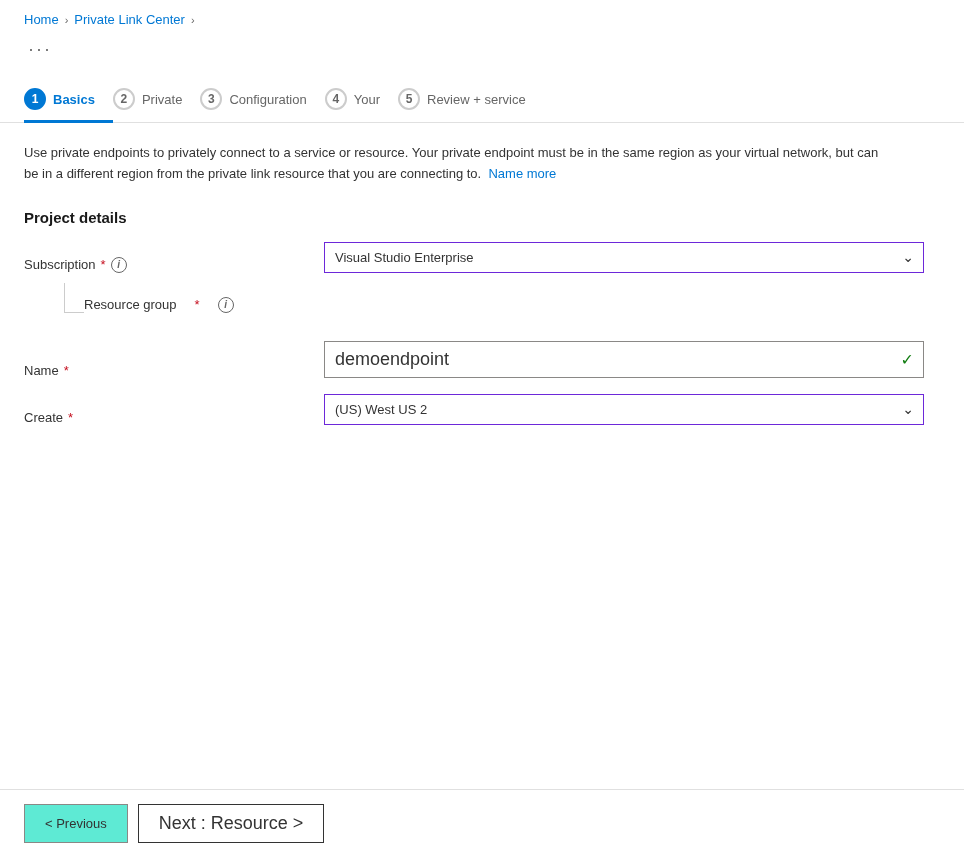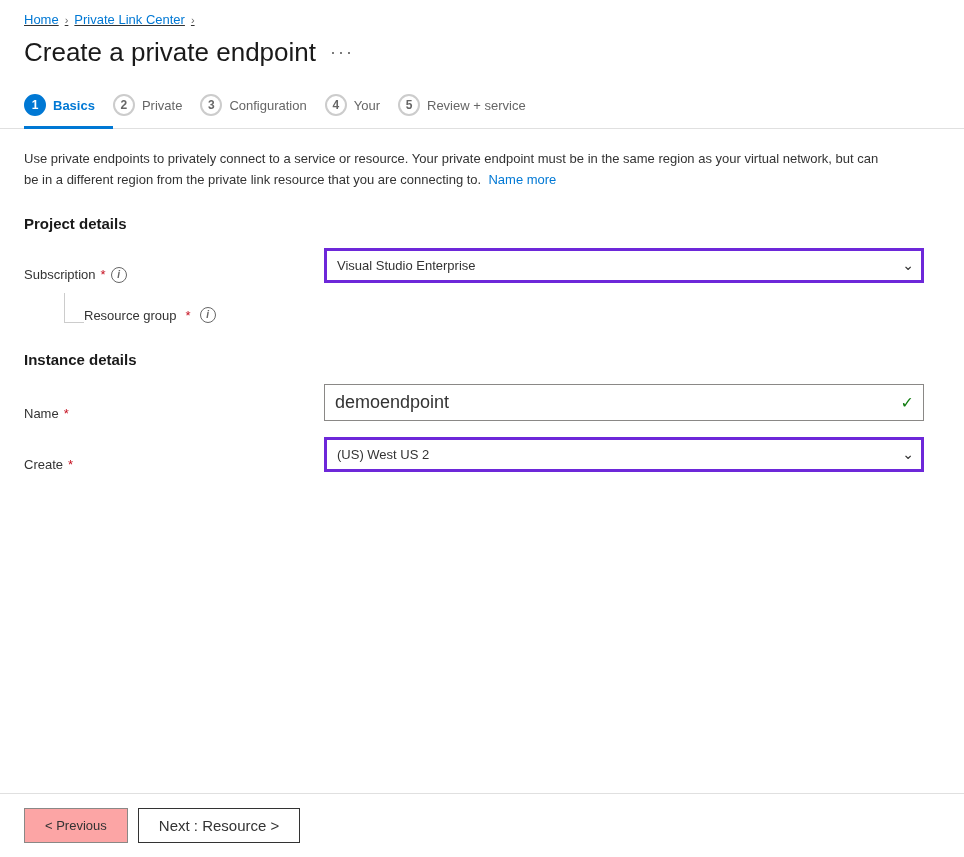--- a/index.html
+++ b/index.html
@@ -11,21 +11,20 @@
       width: 964px;
       min-height: 857px;
     }
 
     .breadcrumb {
       display: flex;
       align-items: center;
       gap: 6px;
       padding: 12px 24px 6px;
       font-size: 13px;
-      text-decoration: underline;
     }
     .breadcrumb a {
       color: #0078d4;
       text-decoration: none;
     }
     .breadcrumb-separator {
       color: #666;
       font-size: 11px;
     }
 
@@ -153,21 +152,21 @@
       font-style: italic;
       font-weight: 600;
     }
 
     .form-control-wrapper {
       flex: 1;
     }
     .form-select {
       width: 100%;
       padding: 7px 32px 7px 10px;
-      border: 3px solid #6d28d9;
+      border: 1px solid #6d28d9;
       background: #fff;
       font-size: 13px;
       color: #333;
       cursor: pointer;
       appearance: none;
       -webkit-appearance: none;
       position: relative;
       outline: none;
     }
     .select-wrapper {
@@ -182,22 +181,22 @@
       pointer-events: none;
       font-size: 14px;
       color: #333;
     }
     .resource-group-label {
       min-width: 260px;
       padding-top: 8px;
       font-size: 13px;
       color: #333;
       display: flex;
-      align-items: flex-end;
-      gap: 9px;
+      align-items: center;
+      gap: 18px;
     }
     .resource-group-control {
       flex: 1;
     }
 
     .resource-group-select {
       border: 2px solid #0078d4;
     }
 
     .create-new-link {
@@ -235,49 +234,48 @@
       bottom: 0;
       left: 0;
       width: 964px;
       border-top: 1px solid #e0e0e0;
       background: #fff;
       padding: 14px 24px;
       display: flex;
       gap: 10px;
     }
     .btn-prev {
-      background: #fca5a5;
+      background: #5eead4;
       border: 1px solid #8a8886;
       color: #333;
       padding: 8px 20px;
       font-size: 13px;
       cursor: pointer;
     }
     .btn-next {
       background: #fff;
       border: 1px solid #333;
       color: #333;
       padding: 8px 20px;
-      font-size: 15px;
+      font-size: 18px;
       cursor: pointer;
       font-weight: 500;
     }
   </style>
 </head>
 <body>
 
 <div class="breadcrumb">
   <a href="#">Home</a>
   <span class="breadcrumb-separator">›</span>
   <a href="#">Private Link Center</a>
   <span class="breadcrumb-separator">›</span>
 </div>
 
 <div class="page-header">
-  <h1 class="page-title">Create a private endpoint</h1>
   <button class="ellipsis-btn">···</button>
 </div>
 
 <div class="wizard-tabs">
   <div class="wizard-tab active">
     <div class="step-circle">1</div>
     <span>Basics</span>
   </div>
   <div class="wizard-tab">
     <div class="step-circle">2</div>
@@ -329,21 +327,20 @@
         <div class="resource-group-label">
           <span>Resource group</span>
           <span class="required-star">*</span>
           <span class="info-icon">i</span>
         </div>
       </div>
     </div>
   </div>
 
   <div class="form-section">
-    <div class="section-title">Instance details</div>
 
     <div class="form-row">
       <div class="form-label">
         <span>Name</span>
         <span class="required-star">*</span>
       </div>
       <div class="form-control-wrapper">
         <div class="input-wrapper">
           <input type="text" class="form-input" value="demoendpoint" style="">
           <span class="input-check">✓</span>

